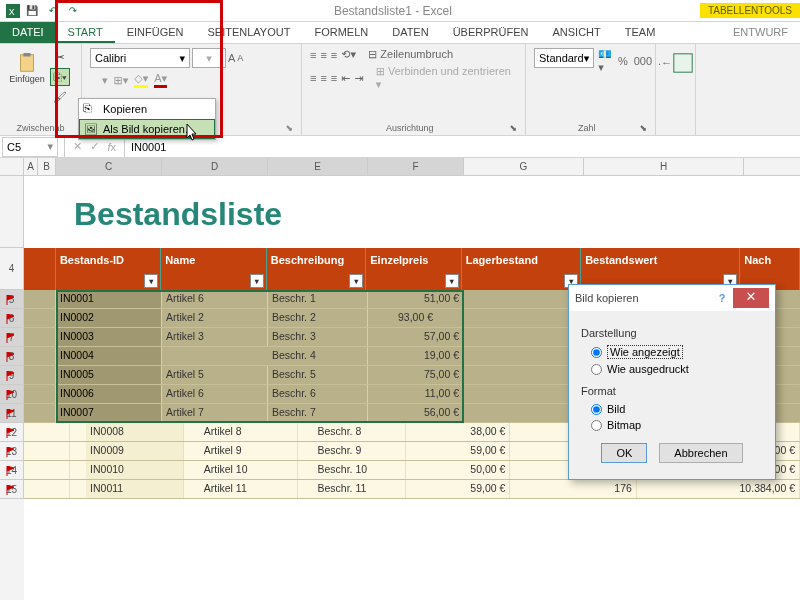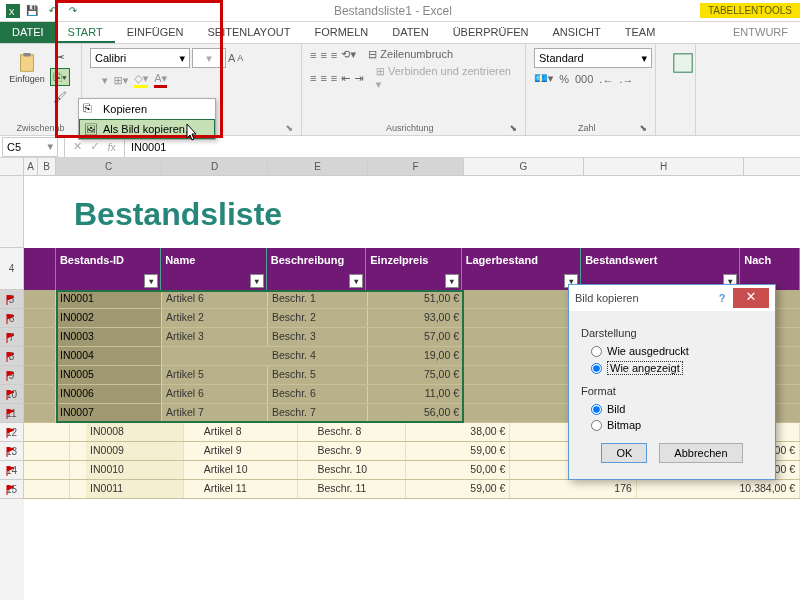--- a/index.html
+++ b/index.html
@@ -49,21 +49,21 @@
 .rh { height: 19px; border-bottom: 1px solid #ccc; border-right: 1px solid #ccc; text-align: center; font-size: 10px; color: #555; line-height: 19px; }
 .rh.active { background: #d5d5d5; }
 .ch { border-right: 1px solid #ccc; text-align: center; font-size: 10px; color: #555; line-height: 18px; }
 .ch.active { background: #d5d5d5; }
 
 .sheet-area { display: flex; height: calc(600px - 22px - 22px - 92px - 22px - 18px); overflow: hidden; position: relative; }
 .grid { flex: 1; position: relative; }
 
 .doc-title { position: absolute; left: 50px; top: 20px; font-size: 32px; font-weight: bold; color: #268678; }
 
-.table-header { position: absolute; top: 72px; left: 0; right: 0; height: 42px; display: flex; background: #701a75; }
+.table-header { position: absolute; top: 72px; left: 0; right: 0; height: 42px; display: flex; background: #c2410c; }
 .th { color: #fff; font-size: 11px; font-weight: bold; padding: 6px 4px; border-right: 1px solid #4ba092; position: relative; display: flex; align-items: flex-start; }
 .th .fbtn { position: absolute; right: 2px; bottom: 2px; width: 14px; height: 14px; background: #fff; border: 1px solid #888; font-size: 8px; display: flex; align-items: center; justify-content: center; color: #333; }
 
 .data-rows { position: absolute; top: 114px; left: 0; right: 0; }
 .drow { height: 19px; display: flex; border-bottom: 1px solid #c8c098; }
 .drow.sel { background: #b9b189; }
 .drow.nonsel { background: #fdf8e3; }
 .drow .c { border-right: 1px solid #d8d0a8; padding: 2px 4px; font-size: 10.5px; color: #333; overflow: hidden; white-space: nowrap; }
 .drow.nonsel .c { border-right: 1px solid #e8e0c0; margin-left: 16px; }
 .drow.sel .c.id { background: #a09870; color: #000; }
@@ -181,21 +181,21 @@
         <span>≡</span>
         <span>⇤</span>
         <span>⇥</span>
         <span style="margin-left:8px;color:#aaa">⊞ <span>Verbinden und zentrieren</span> ▾</span>
       </div>
     </div>
     <div class="group-label"><span>Ausrichtung</span> <span style="float:right">⬊</span></div>
   </div>
 
   <div class="ribbon-group" style="width:130px">
-    <div class="group-body" style="flex-direction:column;gap:4px">
+    <div class="group-body" style="flex-direction:row;gap:4px">
       <div class="font-select" style="width:118px">
           <span>Standard</span>
           <span>▾</span>
         </div>
       <div class="row-flex" style="gap:6px;color:#666">
         <span>💶▾</span>
         <span>%</span>
         <span>000</span>
         <span>.←</span>
         <span>.→</span>
@@ -316,21 +316,21 @@
           <div class="c " style="width: 100px;">Beschr. 1</div>
           <div class="c num" style="width: 96px;">51,00 €</div>
           <div class="c num" style="width: 120px;"></div>
           <div class="c num" style="width: 160px;"></div>
         </div>
         <div class="drow sel">
           <div class="c " style="width: 32px;"></div>
           <div class="c id" style="width: 106px;">IN0002</div>
           <div class="c " style="width: 106px;">Artikel 2</div>
           <div class="c " style="width: 100px;">Beschr. 2</div>
-          <div class="c num" style="width: 96px;">93,00 €</div>
+          <div class="c num" style="width: 96px; text-align: center;">93,00 €</div>
           <div class="c num" style="width: 120px;"></div>
           <div class="c num" style="width: 160px;"></div>
         </div>
         <div class="drow sel">
           <div class="c " style="width: 32px;"></div>
           <div class="c id" style="width: 106px;">IN0003</div>
           <div class="c " style="width: 106px;">Artikel 3</div>
           <div class="c " style="width: 100px;">Beschr. 3</div>
           <div class="c num" style="width: 96px;">57,00 €</div>
           <div class="c num" style="width: 120px;"></div>
@@ -471,27 +471,27 @@
 </div>
 
 <div class="dialog">
   <div class="dlg-title">
     <span>Bild kopieren</span>
     <div class="dlg-help">?</div>
     <div class="dlg-close">✕</div>
   </div>
   <div class="dlg-body">
     <div class="dlg-group-label">Darstellung</div>
+    <label class="dlg-radio focus">
+        <input type="radio" checked="" style="">
+        <span>Wie angezeigt</span>
+      </label>
     <label class="dlg-radio">
         <input type="radio" style="">
         <span>Wie ausgedruckt</span>
-      </label>
-    <label class="dlg-radio focus">
-        <input type="radio" checked="" style="">
-        <span>Wie angezeigt</span>
       </label>
     <div class="dlg-group-label" style="margin-top:8px">Format</div>
     <label class="dlg-radio">
         <input type="radio" checked="" style="">
         <span>Bild</span>
       </label>
     <label class="dlg-radio">
         <input type="radio" style="">
         <span>Bitmap</span>
       </label>

